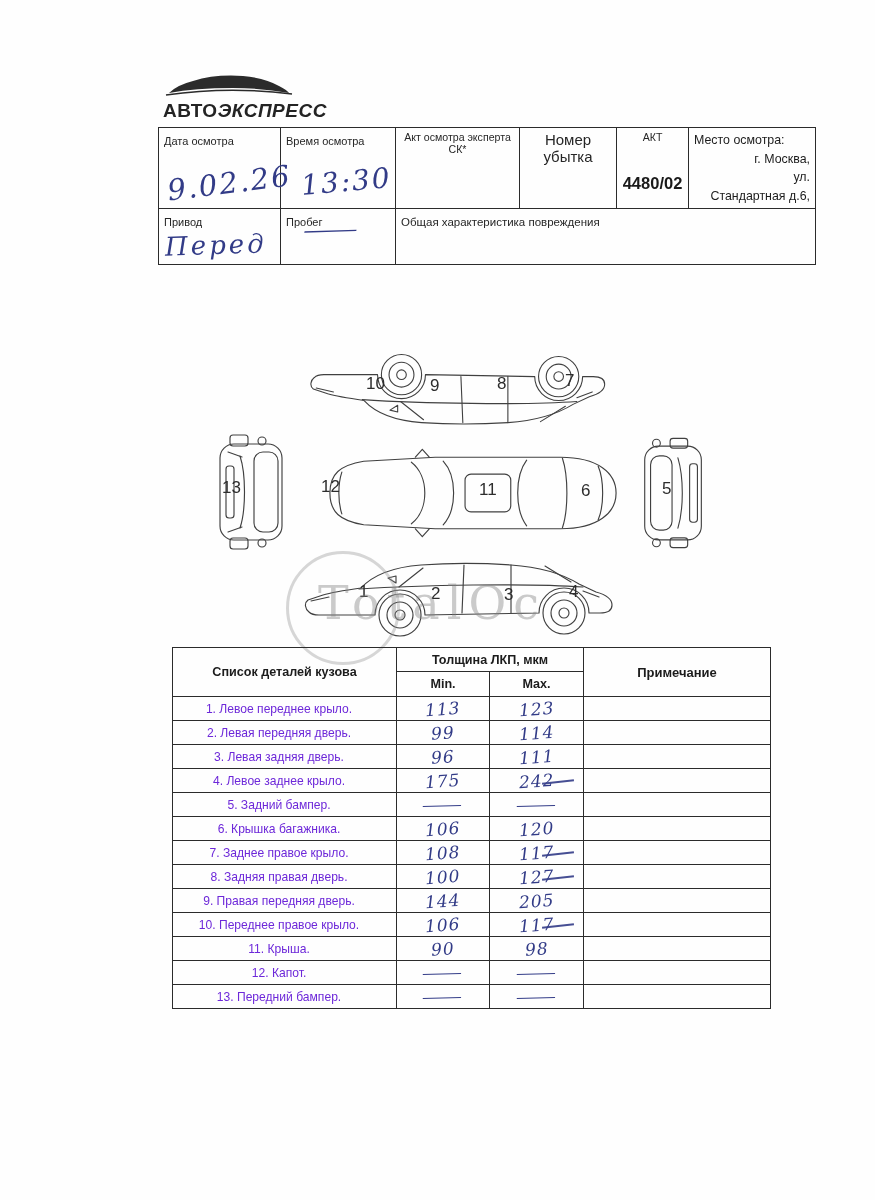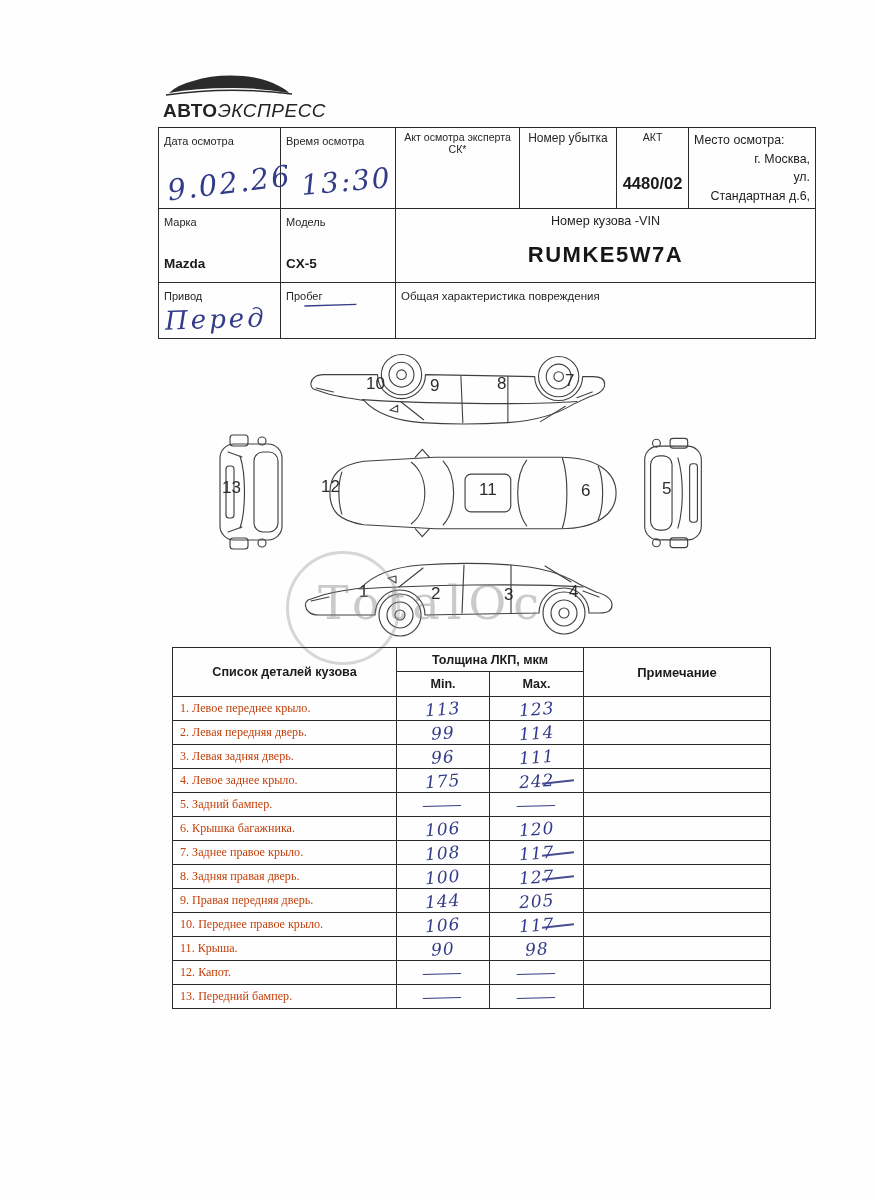--- a/index.html
+++ b/index.html
@@ -14,21 +14,21 @@
     position:relative;width:875px;height:1200px;margin:0 auto;
     background:#fefefe;
     font-family:"Liberation Sans",sans-serif;color:var(--print);
     overflow:hidden;
   }
   
   .logo{position:absolute;left:163px;top:72px;width:140px;}
   .logo svg{display:block;width:132px;height:30px;}
   .logo-text{font-size:19px;letter-spacing:.5px;white-space:nowrap;margin-top:-2px;color:#232323;}
   .logo-bold{font-weight:bold;font-style:normal;}
-  .logo-italic{font-style:italic;font-weight:400;}
+  .logo-italic{font-style:italic;font-weight:700;}
   .doc-title{
     position:absolute;left:343px;top:92px;width:430px;
     font-size:12.8px;white-space:nowrap;color:#222;
   }
   .doc-number{
     font-weight:bold;font-size:13.5px;margin-left:8px;
     border-bottom:1.6px solid #222;padding:0 4px 1px 2px;letter-spacing:1px;
   }
   
   table{border-collapse:collapse;}
@@ -59,21 +59,21 @@
   .watermark-text{
     position:absolute;left:318px;top:576px;width:330px;
     font-family:"DejaVu Serif",serif;font-size:46px;letter-spacing:7px;
     color:rgba(130,130,130,.42);white-space:nowrap;
   }
   
   .parts-table{position:absolute;left:172px;top:647px;width:598px;table-layout:fixed;}
   .parts-table th,.parts-table td{border:1.4px solid var(--line);padding:0 18px;}
   .parts-table th{font-size:12.6px;font-weight:bold;text-align:center;height:24px;color:#1c1c1c;}
   .parts-table td{height:24px;}
-  td.part-name{font-size:12.1px;text-align:left;padding-left:7px;color:#c2410c;font-family:Liberation Serif, serif;}
+  td.part-name{font-size:12.1px;text-align:center;padding-left:7px;color:#6d28d9;}
   td.val{text-align:center;}
   td.note{background:transparent;}
   .hw-num{font-family:"DejaVu Serif",serif;font-style:italic;font-size:17px;color:var(--ink);display:inline-block;transform:rotate(-4deg);letter-spacing:1px;}
   .dash .hw-num{transform:scaleX(2.8) rotate(-4deg);font-size:15px;}
   .flourish{position:relative;}
   .flourish::after{
     content:"";position:absolute;left:56%;top:54%;width:32px;height:1.7px;
     background:var(--ink);transform:rotate(-6deg);opacity:.9;
   }
 </style>
@@ -109,45 +109,31 @@
         <span class="hw hw-date">9.02.26</span>
       </td>
       <td>
         <span class="lbl">Время осмотра</span>
         <span class="hw hw-time">13:30</span>
       </td>
       <td>
         <span class="lbl-c">Акт осмотра эксперта СК*</span>
       </td>
       <td>
-        <span class="lbl-c" style="font-size:12px">Номер убытка</span>
+        <span class="lbl-c" style="font-size:15px">Номер убытка</span>
       </td>
       <td>
         <span class="lbl-c">АКТ</span>
         <span class="act-value">4480/02</span>
       </td>
       <td class="place-cell">
         <span class="place-first">Место осмотра:</span>
         <span class="place-line">г. Москва,</span>
         <span class="place-line">ул.</span>
         <span class="place-line">Стандартная д.6,</span>
-      </td>
-    </tr>
-    <tr style="height:74px">
-      <td>
-        <span class="lbl">Марка</span>
-        <span class="brand-value">Mazda</span>
-      </td>
-      <td>
-        <span class="lbl">Модель</span>
-        <span class="brand-value">CX-5</span>
-      </td>
-      <td colspan="4">
-        <span class="vin-label">Номер кузова -VIN</span>
-        <span class="vin-value">RUMKE5W7A</span>
       </td>
     </tr>
     <tr style="height:56px">
       <td>
         <span class="lbl">Привод</span>
         <span class="hw hw-drive">Перед</span>
       </td>
       <td>
         <span class="lbl">Пробег</span>
         <span class="hw hw-dash">—</span>

